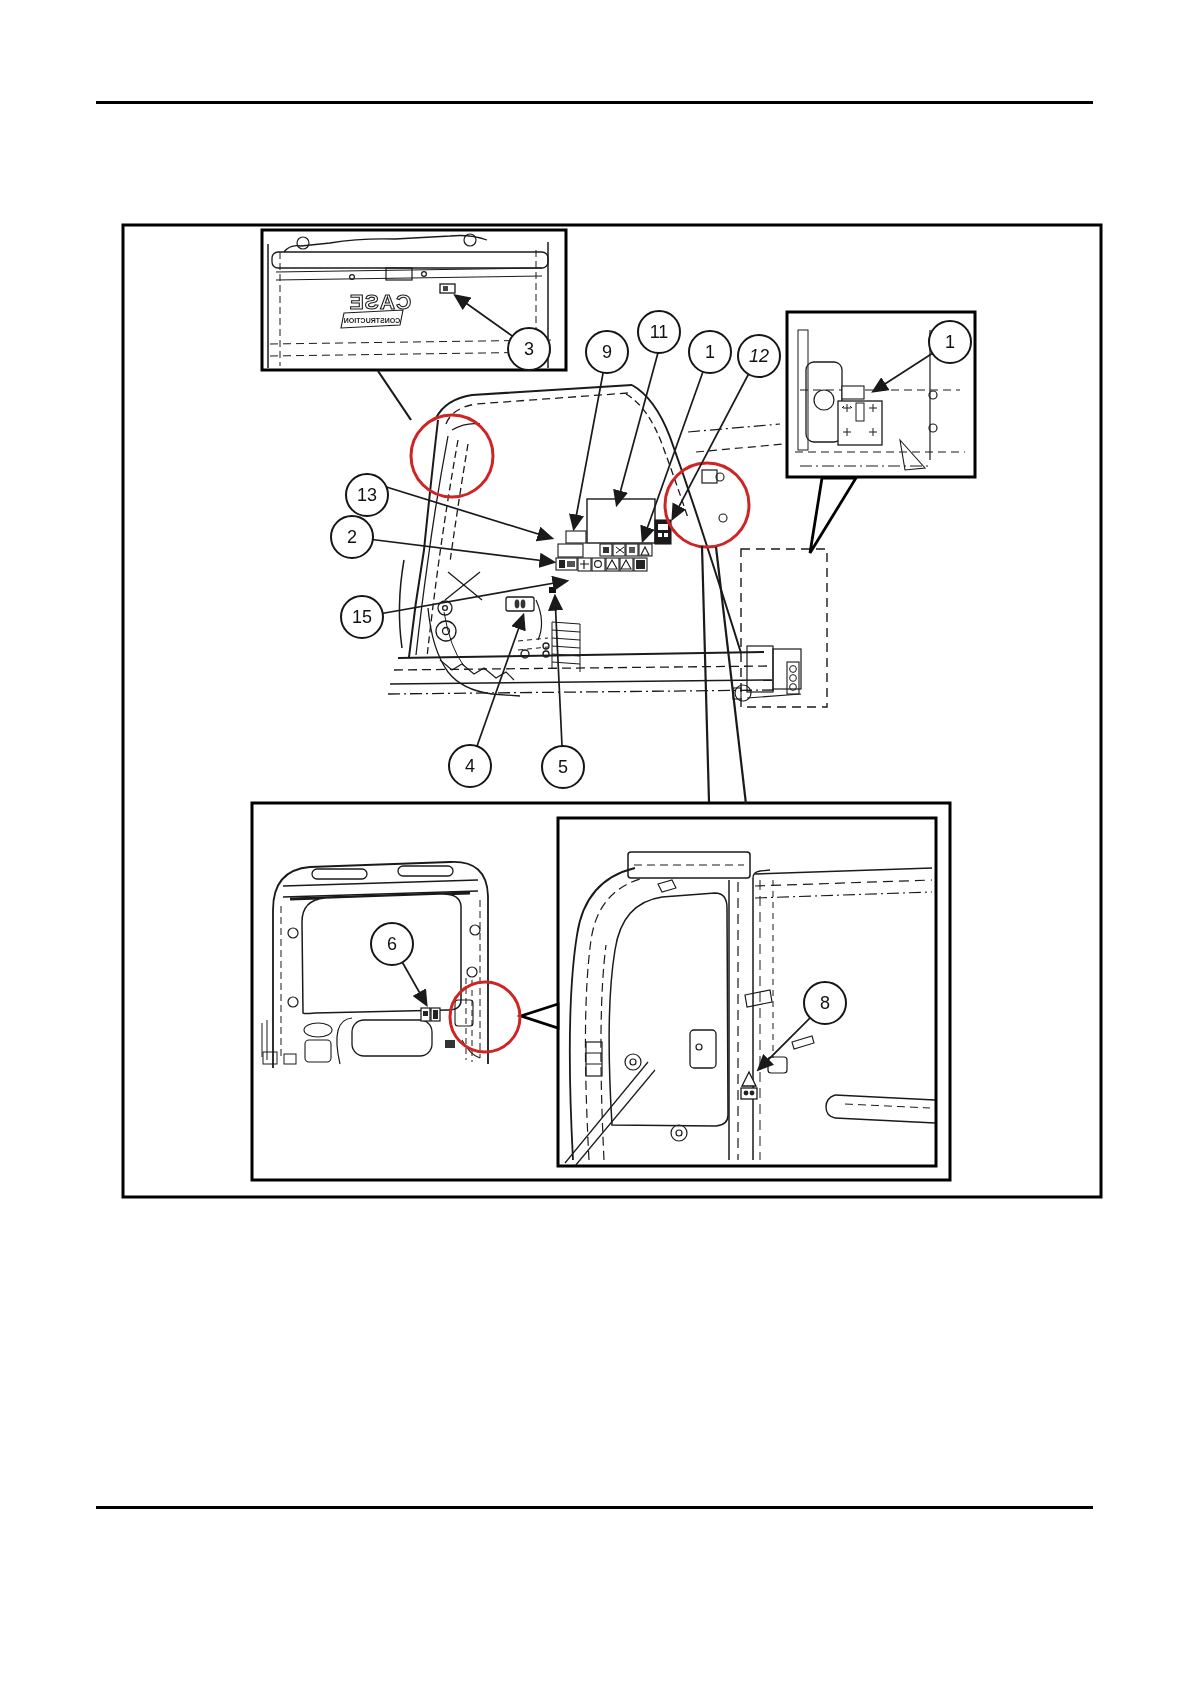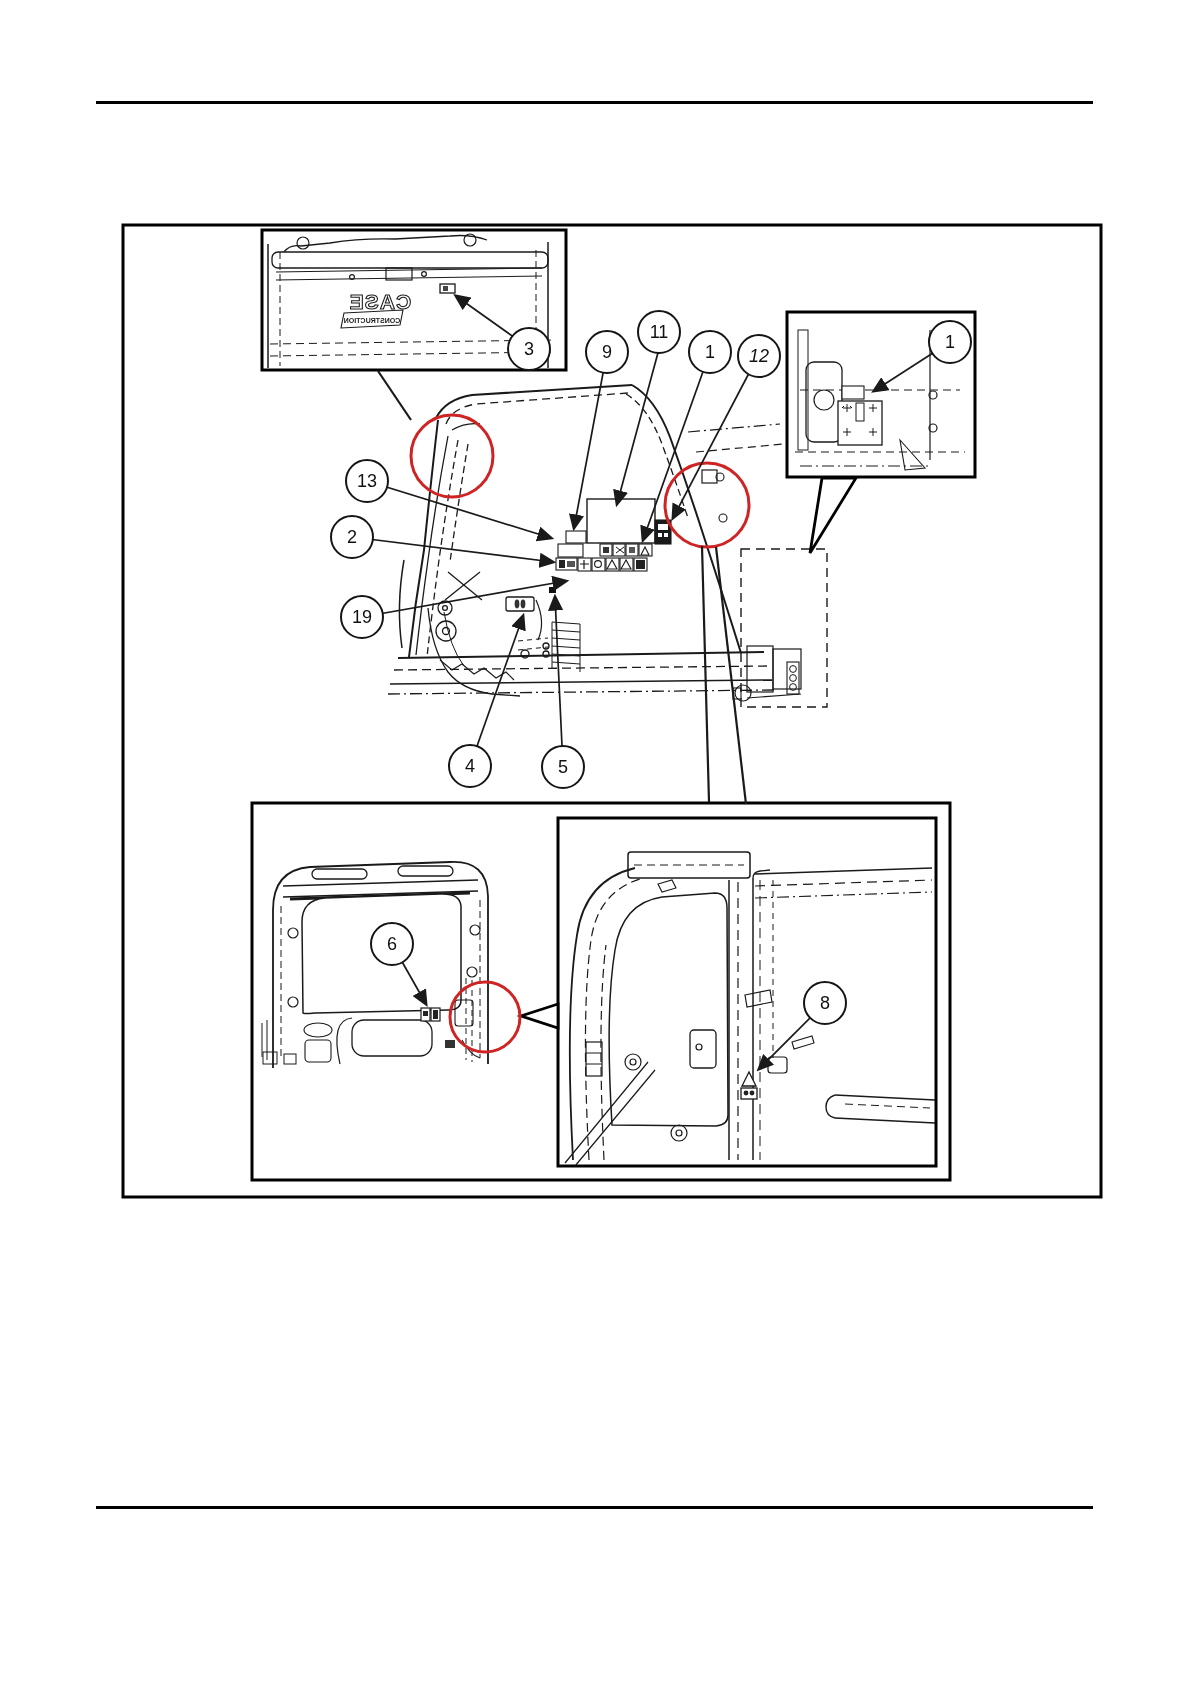--- a/index.html
+++ b/index.html
@@ -277,21 +277,21 @@
     </g>
   </svg>
 
   <div id="callout-layer">
       <div class="callout" style="left: 529px; top: 349px;">3</div>
       <div class="callout" style="left: 607px; top: 352px;">9</div>
       <div class="callout" style="left: 659px; top: 332px;">11</div>
       <div class="callout" style="left: 710px; top: 352px;">1</div>
       <div class="callout" style="left: 759px; top: 356px; font-style: italic;">12</div>
       <div class="callout" style="left: 950px; top: 342px;">1</div>
-      <div class="callout" style="left: 367px; top: 481px;">13</div>
+      <div class="callout" style="left: 367px; top: 495px;">13</div>
       <div class="callout" style="left: 352px; top: 537px;">2</div>
-      <div class="callout" style="left: 362px; top: 617px;">19</div>
+      <div class="callout" style="left: 362px; top: 617px;">15</div>
       <div class="callout" style="left: 470px; top: 766px;">4</div>
       <div class="callout" style="left: 563px; top: 767px;">5</div>
       <div class="callout" style="left: 392px; top: 944px;">6</div>
       <div class="callout" style="left: 825px; top: 1003px;">8</div>
     </div>
 </div>
 
 </body></html>

